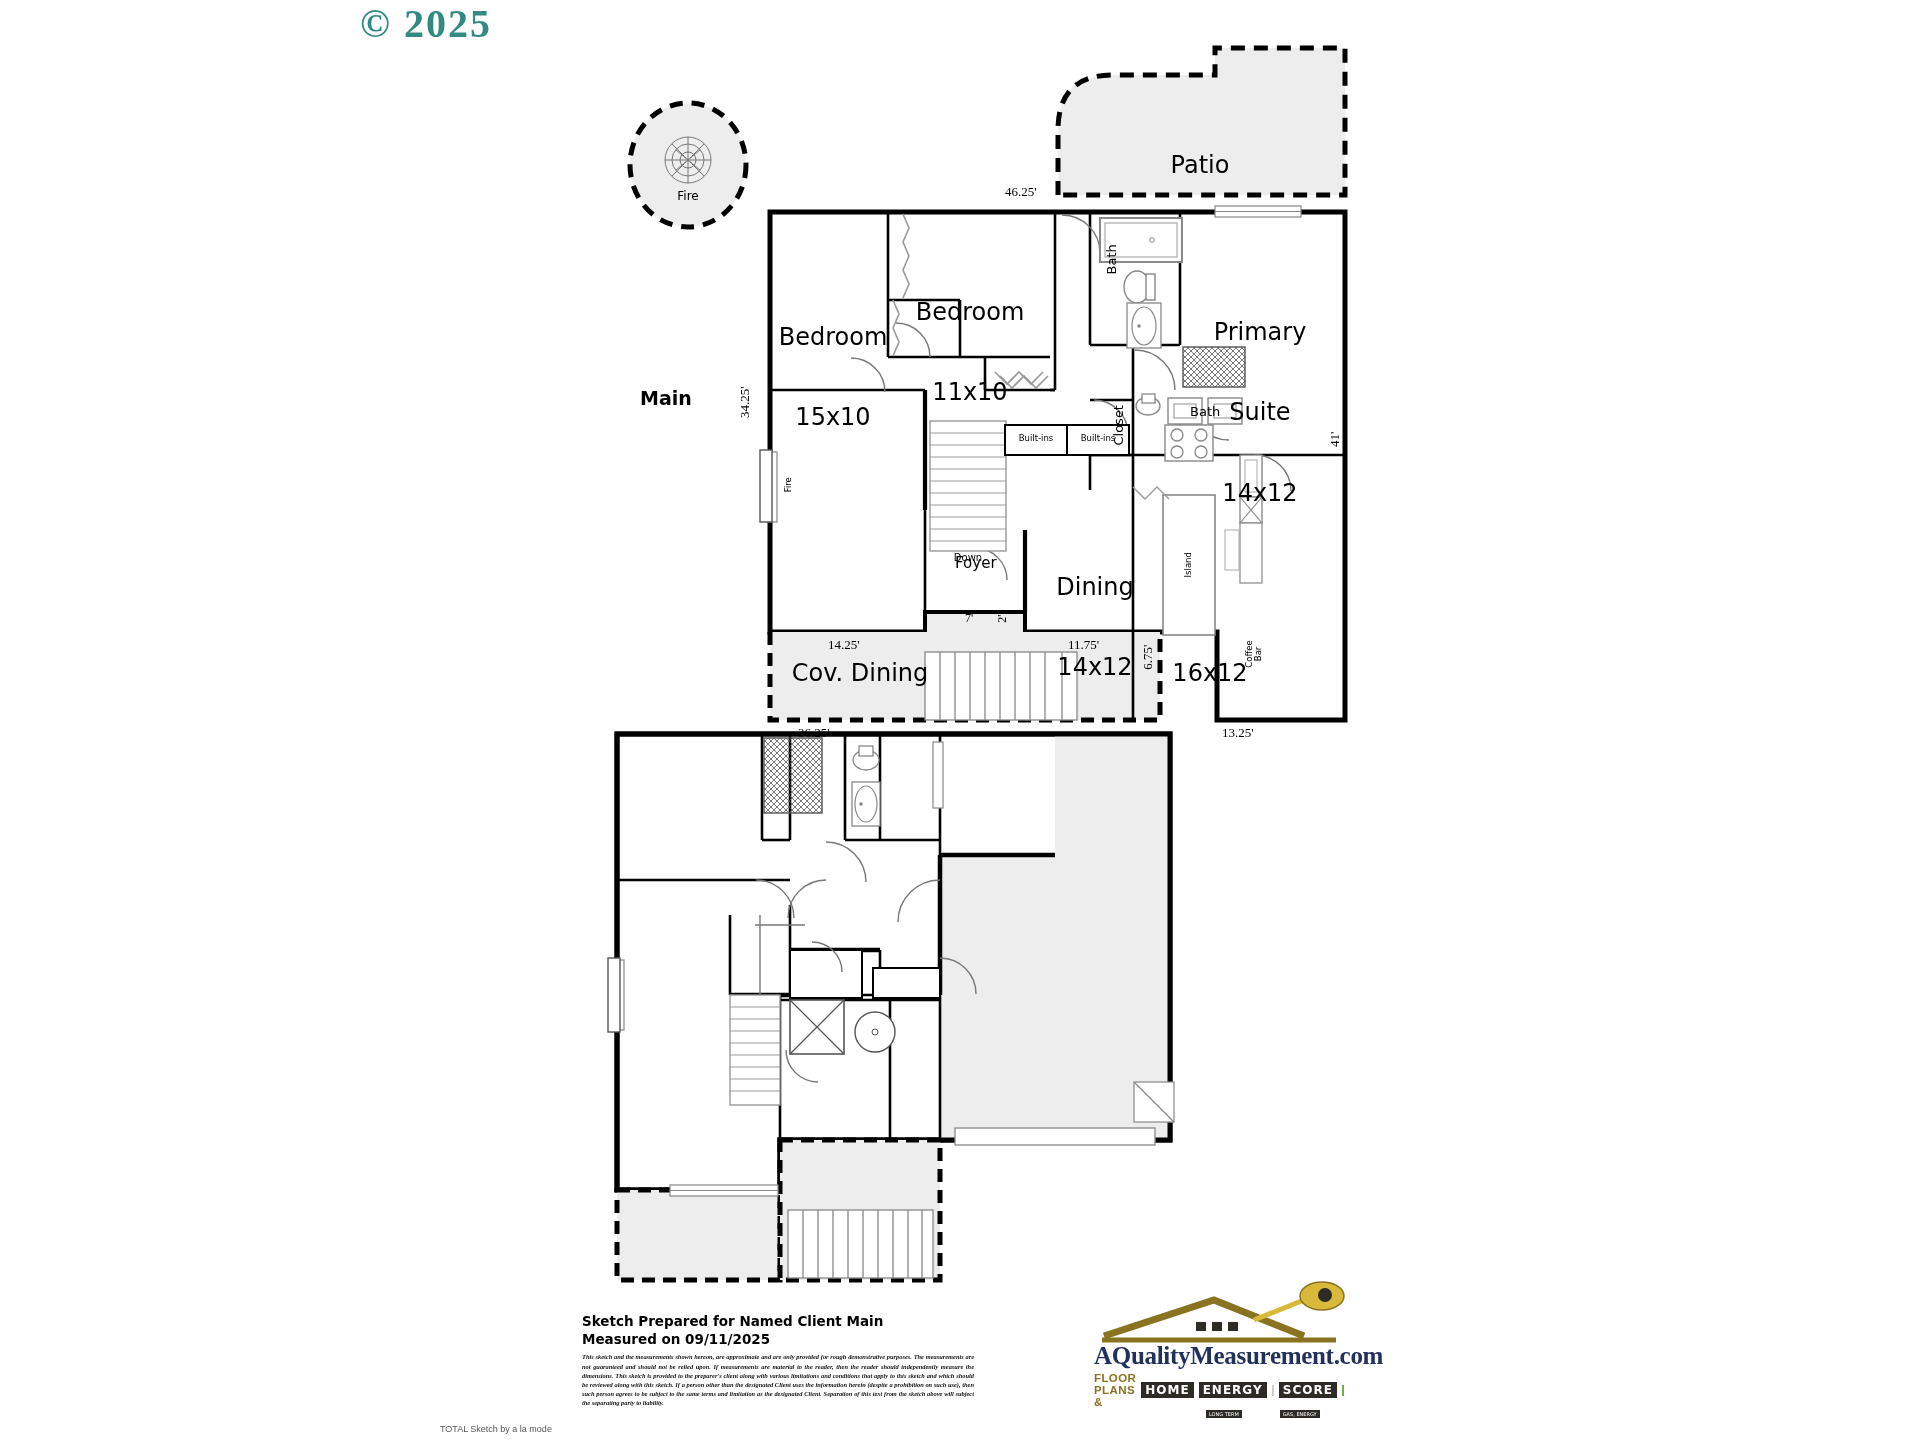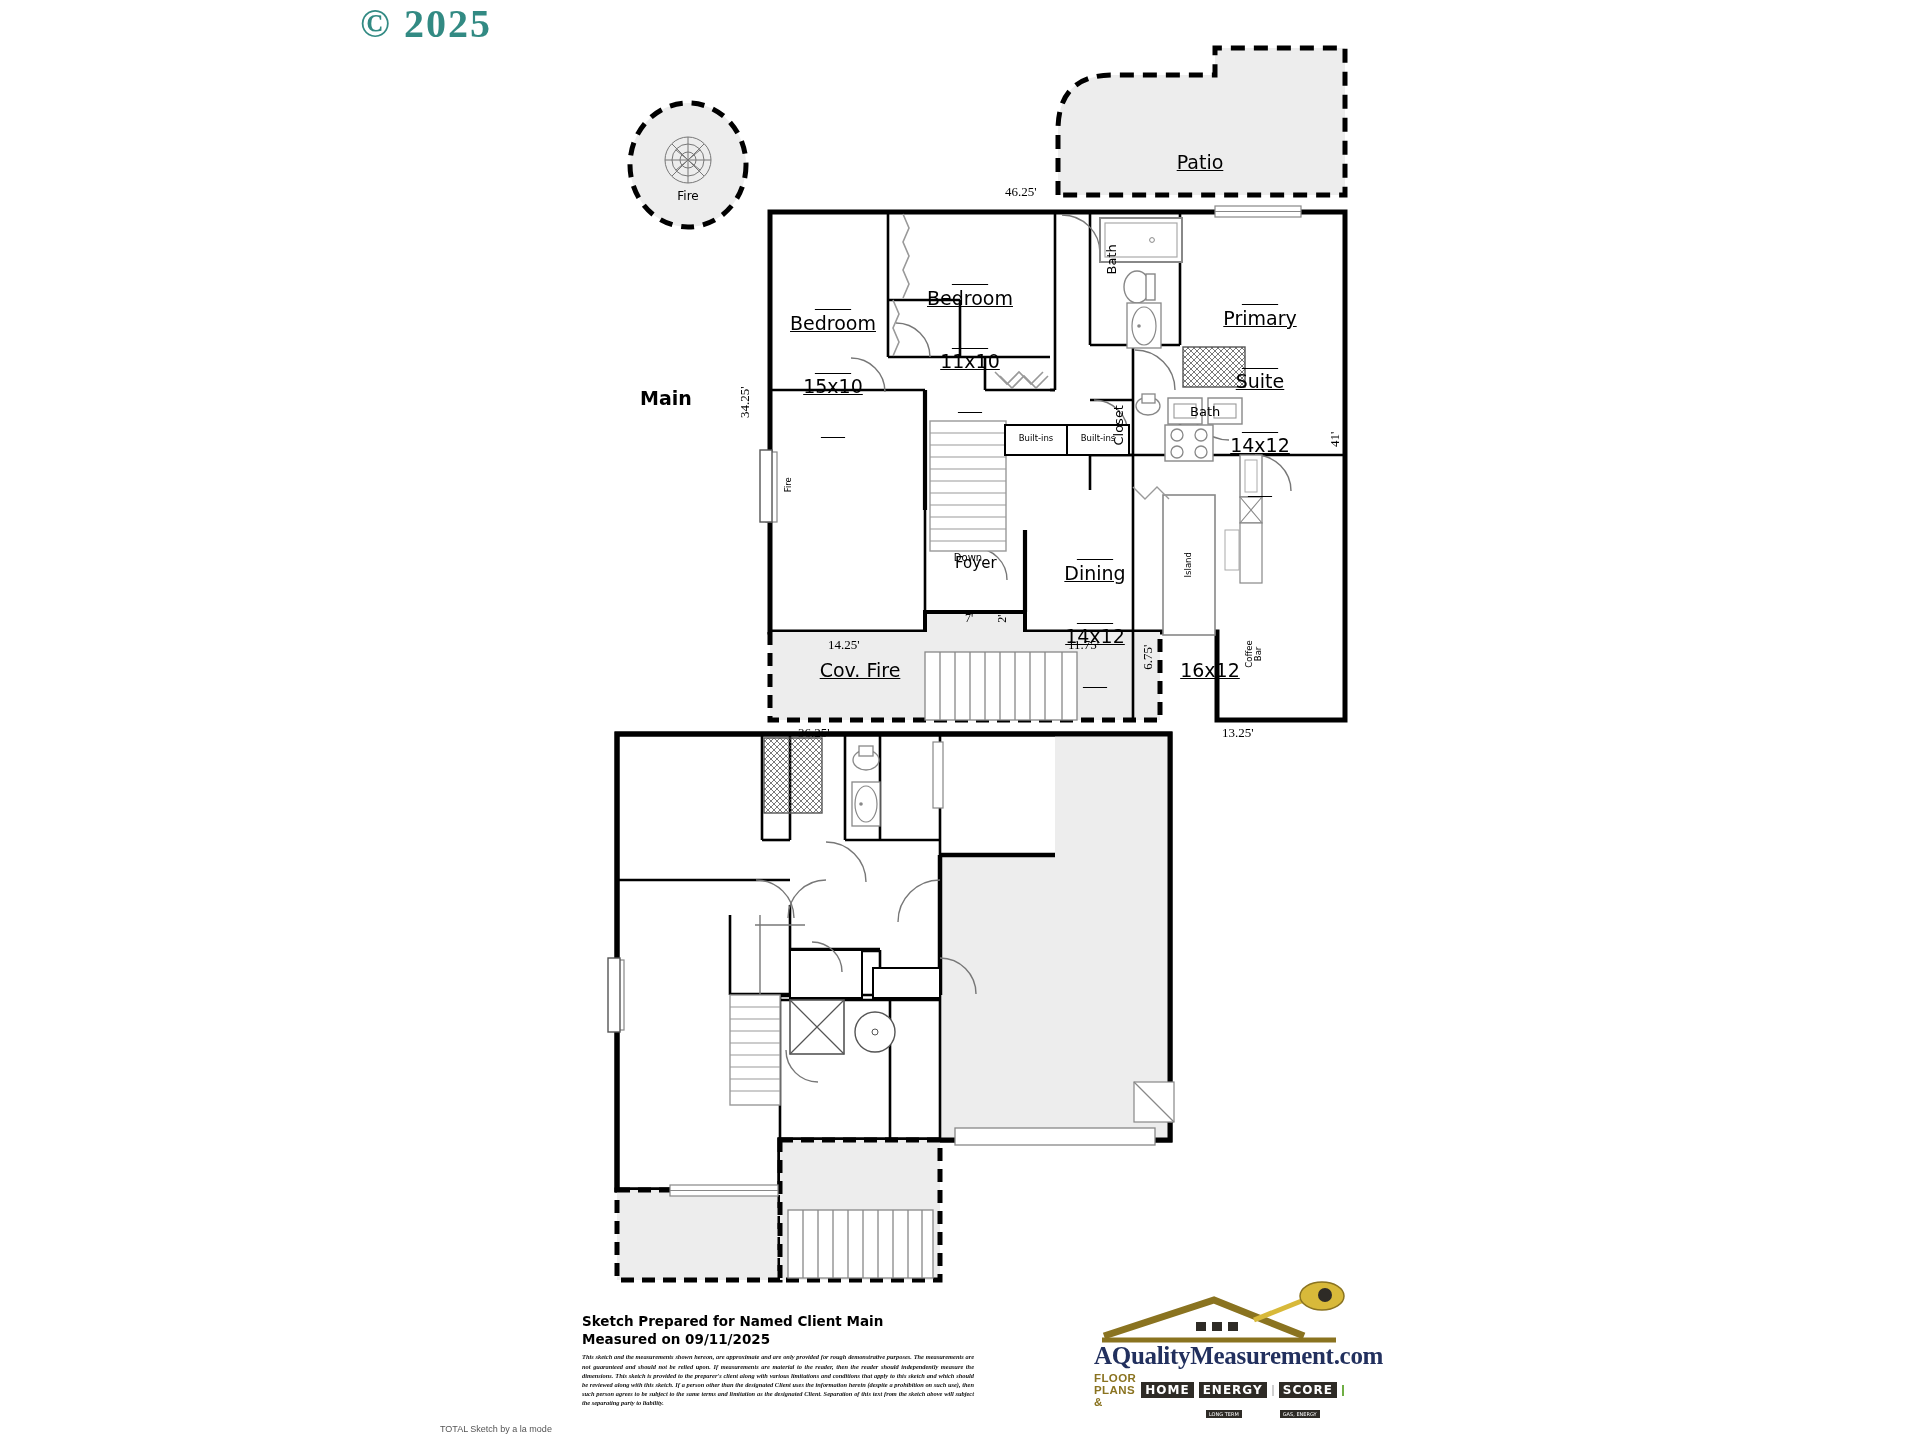--- a/index.html
+++ b/index.html
@@ -8,21 +8,21 @@
   .abs{position:absolute;}
   .txt{color:#000;white-space:pre;line-height:1.12;}
   .ctr{text-align:center;}
   .rot90{transform:rotate(-90deg);transform-origin:50% 50%;}
   .copyright{
     font-family:"Liberation Serif",serif;
     font-size:40px;color:#0f766e;letter-spacing:2px;font-weight:700;
     opacity:.85;
   }
   .floorlabel{font-weight:700;font-size:19px;font-family:"DejaVu Sans",sans-serif;}
-  .room{font-size:19px;text-decoration:underline;}
+  .room{font-size:24px;}
   .tiny{font-size:10px;}
   .tiny2{font-size:8.5px;}
   .dim{font-size:13px;font-family:"Liberation Serif",serif;}
   svg{display:block;overflow:visible;}
   .footer-title{font-weight:700;font-size:13.5px;font-family:"DejaVu Sans",sans-serif;line-height:1.35;}
   .footer-body{font-size:6.4px;font-weight:700;font-style:italic;line-height:1.42;color:#111;
     font-family:"Liberation Serif",serif;}
   .totalsk{font-size:9px;color:#555;font-family:"Liberation Sans",sans-serif;}
   .logo-wrap{position:absolute;}
   .logo-name{font-family:"Liberation Serif",serif;font-weight:700;font-size:25px;color:#22305e;letter-spacing:-.3px;}
@@ -231,21 +231,21 @@
     <div class="abs txt dim rot90" style="left:988px;top:612px;width:30px;text-align:center;font-size:12px;">2'</div>
 
     <div class="abs txt room ctr" style="left:1145px;top:660px;width:130px;">16x12</div>
     <div class="abs txt tiny2 rot90" style="left:1160px;top:560px;width:58px;text-align:center;">Island</div>
     <div class="abs txt tiny2 rot90" style="left:1224px;top:645px;width:60px;text-align:center;line-height:1.05;">Coffee
 Bar</div>
 
     <div class="abs txt dim" style="left:828px;top:638px;">14.25'</div>
     <div class="abs txt dim" style="left:1068px;top:638px;">11.75'</div>
     <div class="abs txt dim rot90" style="left:1118px;top:650px;width:60px;text-align:center;">6.75'</div>
-    <div class="abs txt room ctr" style="left:790px;top:660px;width:140px;">Cov. Fire</div>
+    <div class="abs txt room ctr" style="left:790px;top:660px;width:140px;">Cov. Dining</div>
     <div class="abs txt dim" style="left:798px;top:726px;">36.25'</div>
     <div class="abs txt dim" style="left:1222px;top:726px;">13.25'</div>
   </div>
 
   <div class="abs" style="left:0;top:720px;width:1400px;height:600px;">
     <svg width="1400" height="600" viewBox="0 0 1400 600">
 
       <path d="M1055 14 L1170 14 L1170 420 L940 420 L940 135 L1055 135 Z" fill="#ededed" stroke="none"></path>
 
       <path d="M617 14 L1170 14 L1170 420 L780 420 L780 470 L617 470 Z" fill="none" stroke="#000" stroke-width="5"></path>

